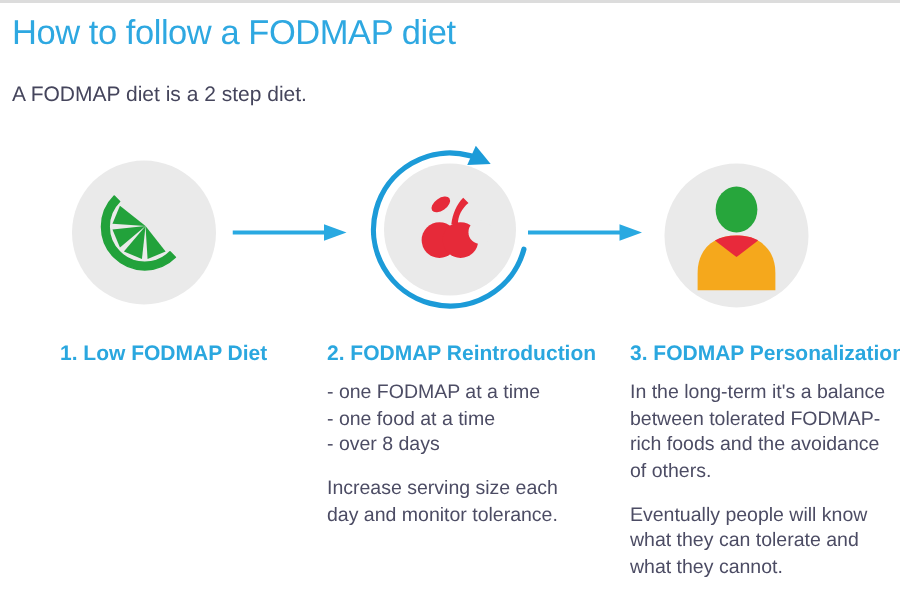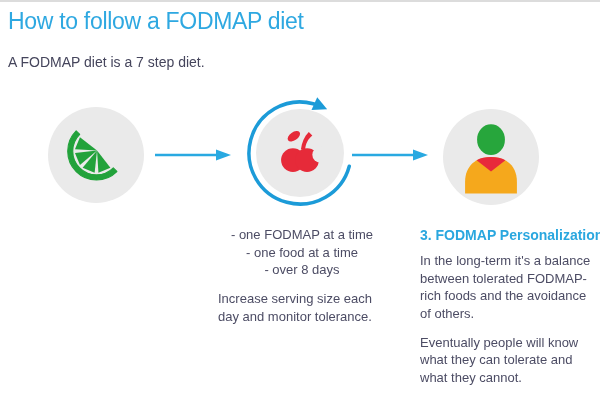--- a/index.html
+++ b/index.html
@@ -29,31 +29,31 @@
   .a1{left:155px;}
   .a2{left:352px;}
   .col{position:absolute;top:226px;color:#4c4c64;font-size:13px;line-height:1.36;}
   .col1{left:40px;width:142px;}
   .col2{left:218px;width:168px;}
   .col3{left:420px;width:175px;}
   .col h2{
     margin:0 0 7px 0;font-size:14px;font-weight:700;color:#2aa7df;white-space:nowrap;
   }
   .col p{margin:0 0 11px 0;}
-  .col .list{margin:0 0 11px 0;text-align:center;}
+  .col .list{margin:0 0 11px 0;}
   .col .list span{display:block;}
 </style>
 </head>
 <body>
 
 <div class="page">
   <div class="top-border"></div>
 
   <h1 class="page-title">How to follow a FODMAP diet</h1>
-  <p class="subtitle">A FODMAP diet is a 7 step diet.</p>
+  <p class="subtitle">A FODMAP diet is a 2 step diet.</p>
 
   <div class="icon-circle c1">
     <svg class="icon-svg" viewBox="0 0 100 100">
       <g transform="translate(12.5 12) scale(0.75)">
         <g transform="rotate(45 50 46)" fill="#22a23b">
           <path d="M10 45 A40 40 0 0 0 90 45 L83 45 A33 33 0 0 1 17 45 Z" stroke="#22a23b" stroke-width="1.5" stroke-linejoin="round"></path>
           <path d="M50 44 L79.9 47.6 L73.0 64.3 Z"></path>
           <path d="M50 44 L69.3 68 L52.6 74.9 Z"></path>
           <path d="M50 44 L47.4 74.9 L30.7 68 Z"></path>
           <path d="M50 44 L27 64.3 L20.1 47.6 Z"></path>
@@ -91,23 +91,25 @@
 
   <div class="icon-circle c3">
     <svg class="icon-svg" viewBox="0 0 100 100">
       <ellipse cx="50" cy="32" rx="14.5" ry="16" fill="#27a63c"></ellipse>
       <path d="M23 88 L23 76 C23 59 34.5 50 50 50 C65.5 50 77 59 77 76 L77 88 Z" fill="#f5a81c"></path>
       <path d="M35 53.5 C39 51 44 50 50 50 C56 50 61 51 65 53.5 L50 65 Z" fill="#e8293b"></path>
     </svg>
   </div>
 
   <div class="col col1">
+    <h2>1. Low FODMAP Diet</h2>
   </div>
 
   <div class="col col2">
+    <h2>2. FODMAP Reintroduction</h2>
     <div class="list">
       <span>- one FODMAP at a time</span>
       <span>- one food at a time</span>
       <span>- over 8 days</span>
     </div>
     <p>Increase serving size each day and monitor tolerance.</p>
   </div>
 
   <div class="col col3">
     <h2>3. FODMAP Personalization</h2>

